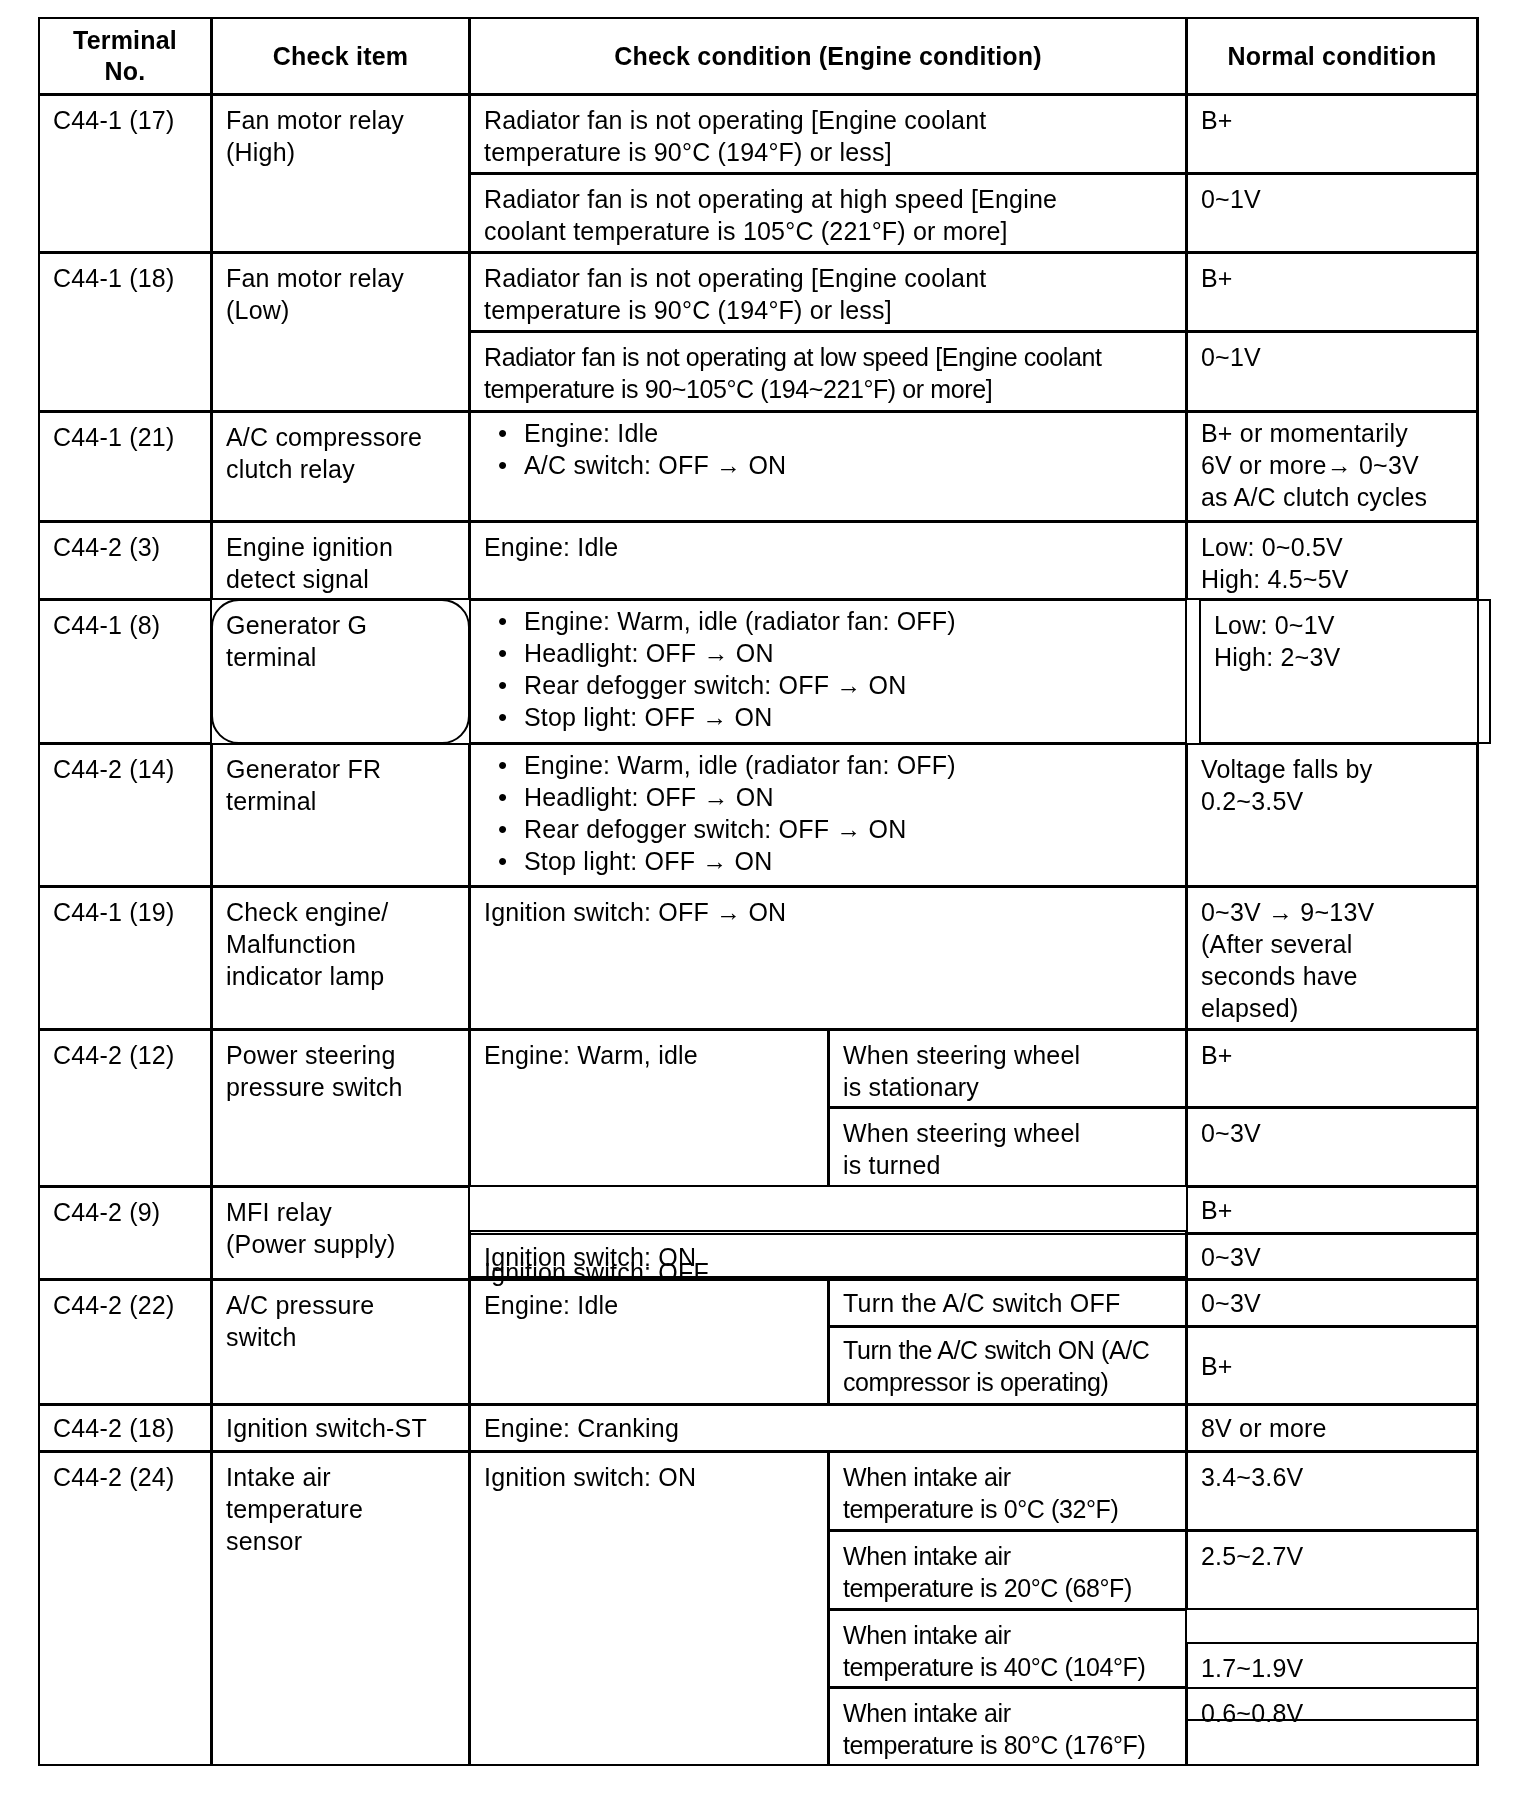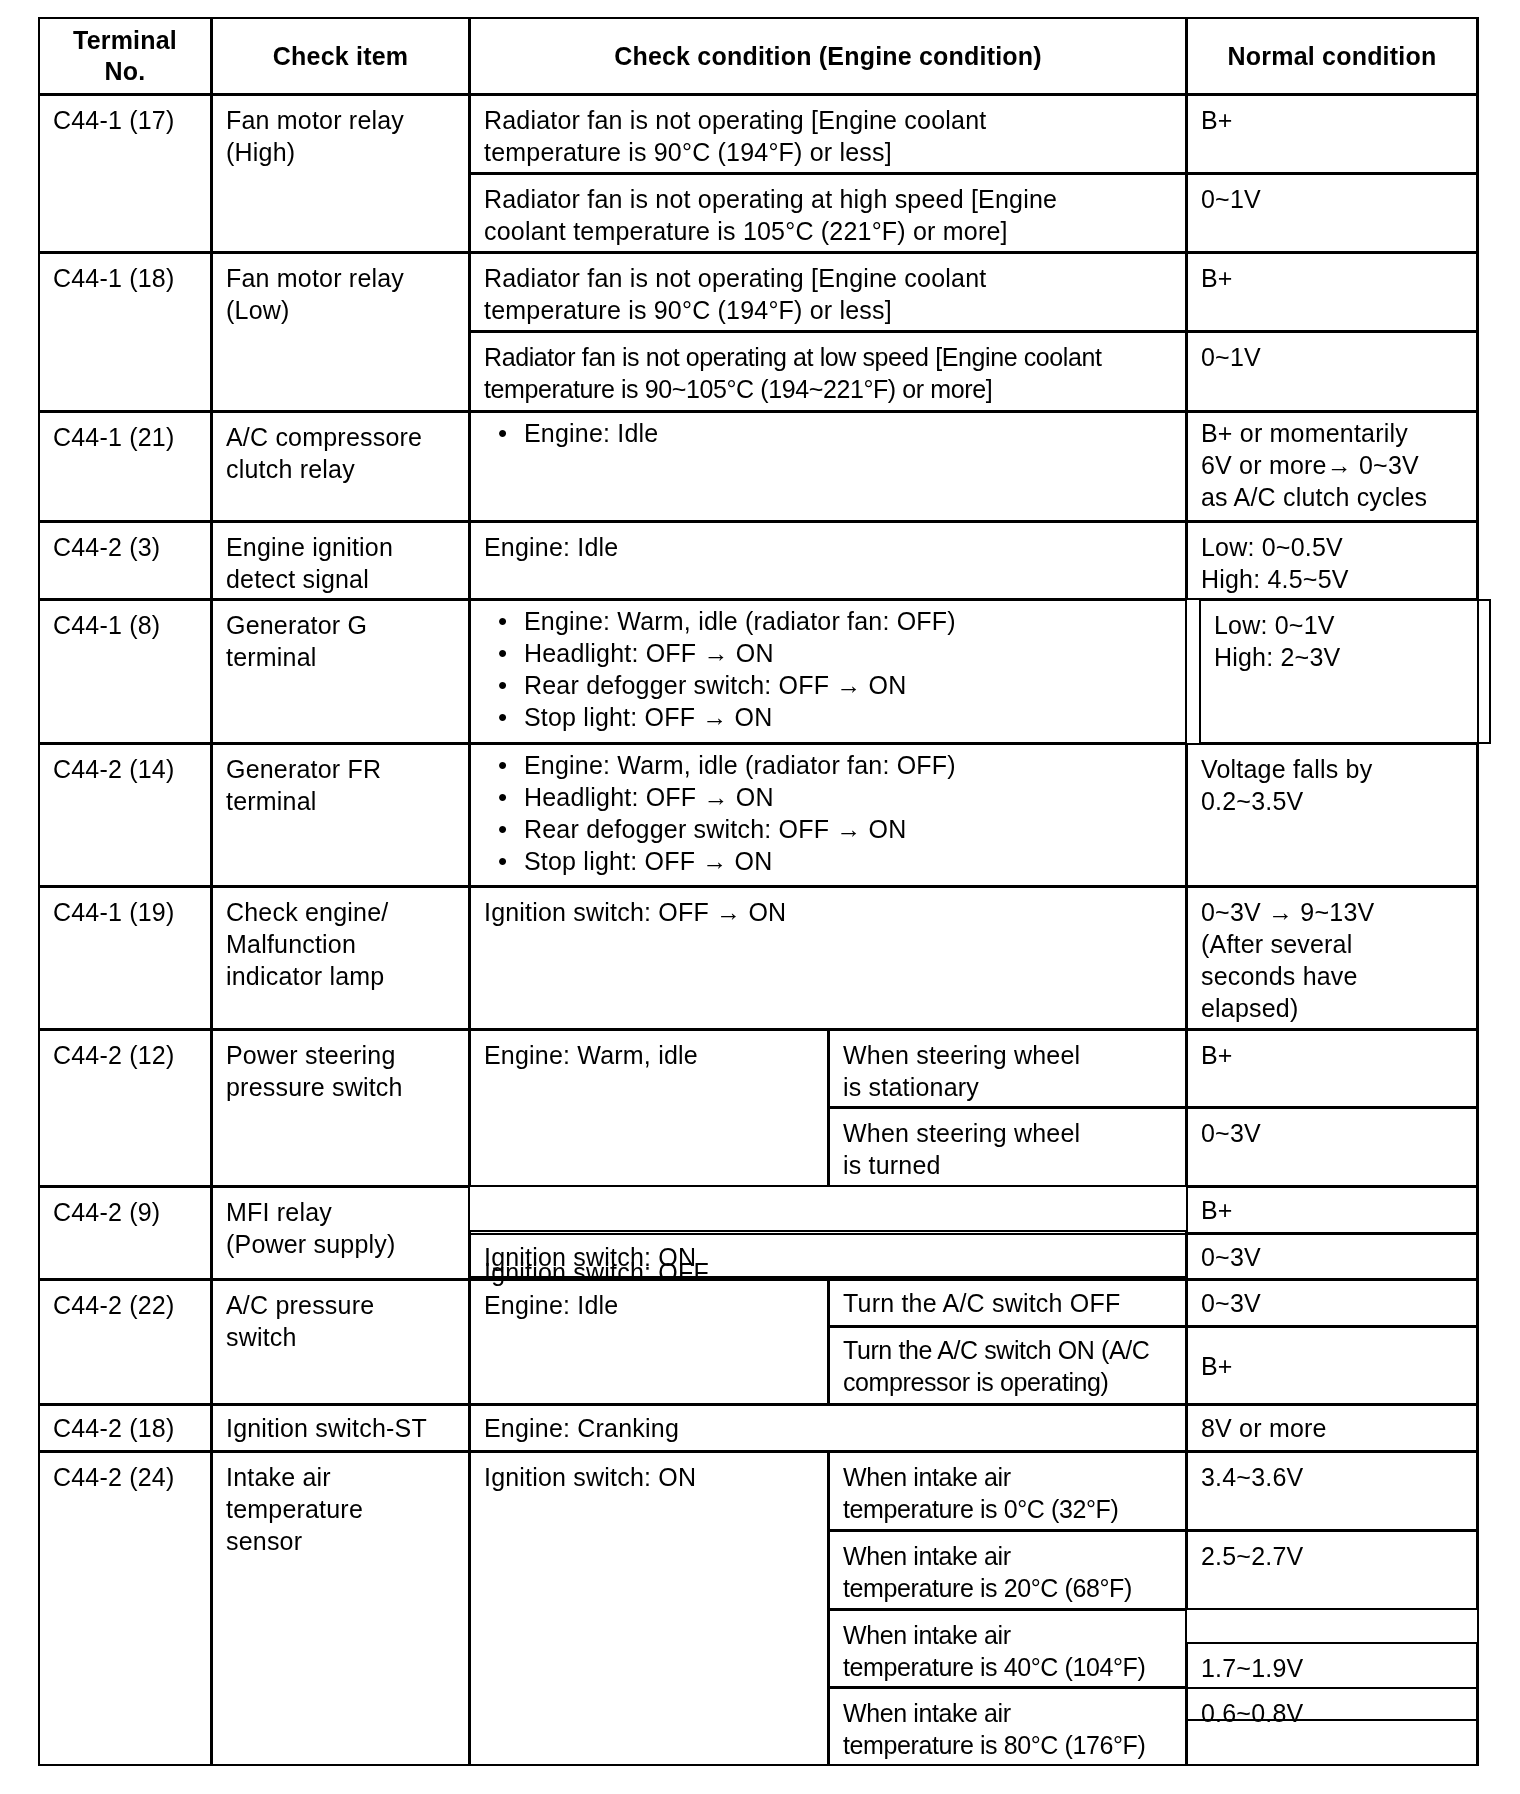--- a/index.html
+++ b/index.html
@@ -49,35 +49,36 @@
   <div class="cell ml narrow" style="left:470px;top:332px;width:718px;height:81px;">Radiator fan is not operating at low speed [Engine coolant
 temperature is 90~105°C (194~221°F) or more]</div>
   <div class="cell" style="left:1187px;top:332px;width:292px;height:81px;">0~1V</div>
 
   <div class="cell" style="left:39px;top:412px;width:174px;height:111px;">C44-1 (21)</div>
   <div class="cell ml" style="left:212px;top:412px;width:259px;height:111px;">A/C compressore
 clutch relay</div>
   <div class="cell" style="left:470px;top:412px;width:718px;height:111px;padding-top:4px;">
     <ul>
       <li class="b">Engine:  Idle</li>
+      <li class="b">A/C switch:  OFF → ON</li>
     </ul>
   </div>
   <div class="cell ml" style="left:1187px;top:412px;width:292px;height:111px;padding-top:4px;">B+ or momentarily
 6V or more→ 0~3V
 as A/C clutch cycles</div>
 
   <div class="cell" style="left:39px;top:522px;width:174px;height:79px;">C44-2 (3)</div>
   <div class="cell ml" style="left:212px;top:522px;width:259px;height:79px;">Engine ignition
 detect signal</div>
   <div class="cell" style="left:470px;top:522px;width:718px;height:79px;">Engine:  Idle</div>
   <div class="cell ml" style="left:1187px;top:522px;width:292px;height:79px;">Low:  0~0.5V
 High:  4.5~5V</div>
 
   <div class="cell" style="left:39px;top:600px;width:174px;height:145px;">C44-1 (8)</div>
-  <div class="cell ml" style="left:212px;top:600px;width:259px;height:145px;">Generator G
+  <div class="cell ml" style="left:212px;top:600px;width:259px;height:145px;border-radius:28px;">Generator G
 terminal</div>
   <div class="cell" style="left:470px;top:600px;width:718px;height:145px;padding-top:4px;">
     <ul>
       <li class="b">Engine: Warm, idle (radiator fan: OFF)</li>
       <li class="b">Headlight:  OFF → ON</li>
       <li class="b">Rear defogger switch:  OFF → ON</li>
       <li class="b">Stop light:  OFF → ON</li>
     </ul>
   </div>
   <div class="cell ml" style="left:1187px;top:600px;width:292px;height:145px;margin-left:12px;">Low:  0~1V

